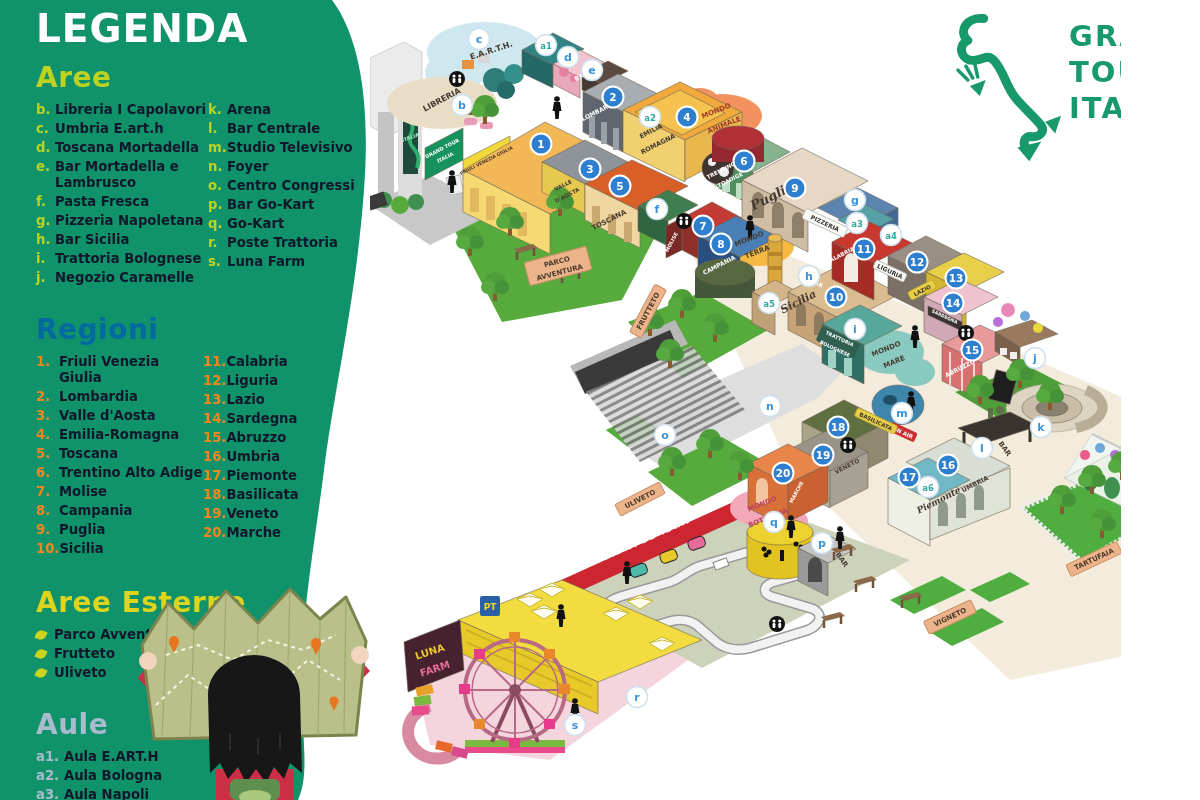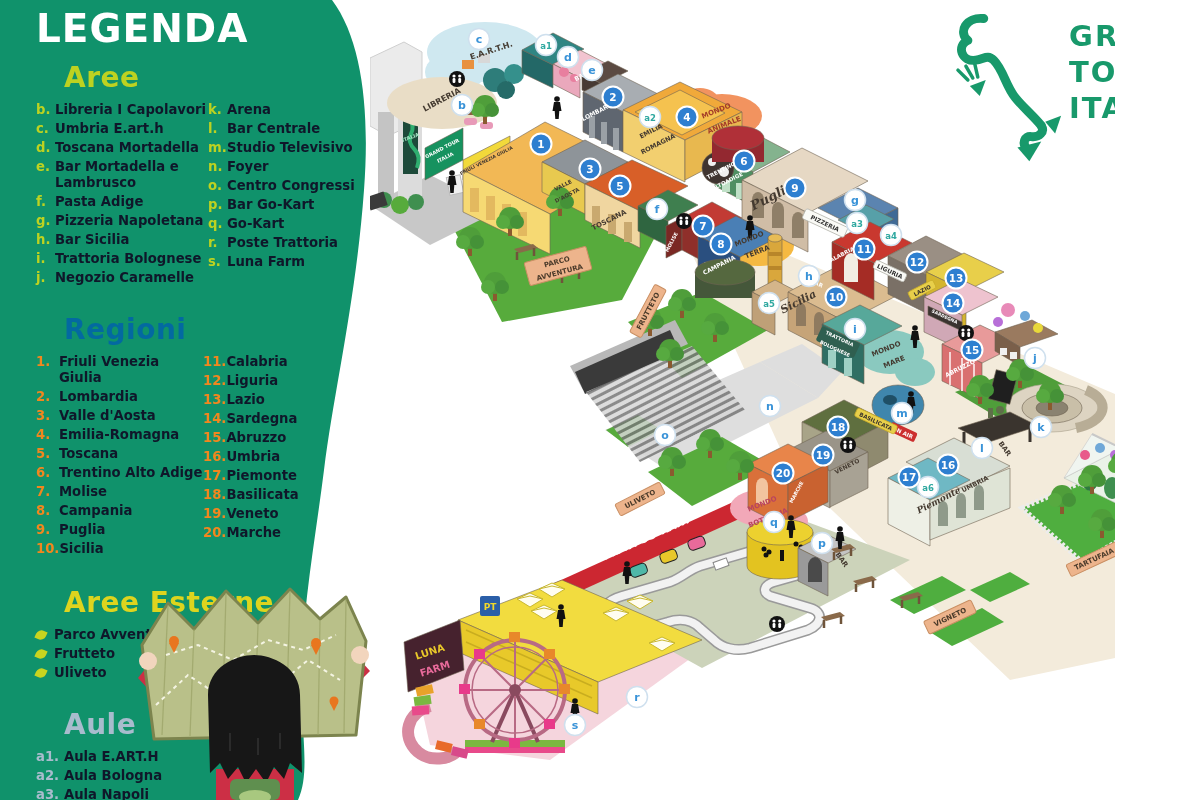--- a/index.html
+++ b/index.html
@@ -1,23 +1,23 @@
 <!DOCTYPE html>
 <html><head>
 <meta charset="utf-8">
 <style>
   html,body{margin:0;padding:0;background:#fff;}
   .page{position:relative;width:1115px;height:800px;overflow:hidden;background:#fff;
-        font-family:"DejaVu Sans","Liberation Sans",sans-serif;}
+        font-family:"DejaVu Sans","Liberation Sans",sans-serif;padding-left:6px;}
   
   .legend{position:absolute;left:0;top:0;width:380px;height:800px;z-index:2;}
   .panel-bg{position:absolute;left:0;top:0;}
   .legend-content{position:absolute;left:36px;top:6px;width:320px;color:#fff;}
   .ltitle{font-size:39px;font-weight:800;letter-spacing:1px;color:#fff;}
-  .h{font-size:28px;font-weight:800;margin-top:10px;margin-bottom:8px;letter-spacing:.5px;margin-left:28px;}
+  .h{font-size:28px;font-weight:800;margin-top:10px;margin-bottom:8px;letter-spacing:.5px;}
   .h-aree{color:#bdd221;}
   .h-regioni{color:#0369a1;margin-top:24px;}
   .h-esterne{color:#ddd41e;margin-top:26px;}
   .h-aule{color:#a8bccd;margin-top:24px;}
   .cols{display:flex;}
   .col{display:flex;flex-direction:column;}
   .col.c1a{width:172px;} .col.c2a{width:148px;}
   .col.c1r{width:167px;} .col.c2r{width:150px;}
   .col.c1e{width:152px;} .col.c2e{width:130px;}
   .row{display:flex;align-items:flex-start;margin-bottom:3px;font-size:13.2px;font-weight:bold;line-height:16px;}
@@ -97,21 +97,21 @@
             <div class="row">
             <span class="key k-aree">d.</span>
             <span class="lbl">Toscana Mortadella</span>
           </div>
             <div class="row">
             <span class="key k-aree">e.</span>
             <span class="lbl">Bar Mortadella e Lambrusco</span>
           </div>
             <div class="row">
             <span class="key k-aree">f.</span>
-            <span class="lbl">Pasta Adige</span>
+            <span class="lbl">Pasta Fresca</span>
           </div>
             <div class="row">
             <span class="key k-aree">g.</span>
             <span class="lbl">Pizzeria Napoletana</span>
           </div>
             <div class="row">
             <span class="key k-aree">h.</span>
             <span class="lbl">Bar Sicilia</span>
           </div>
             <div class="row">

